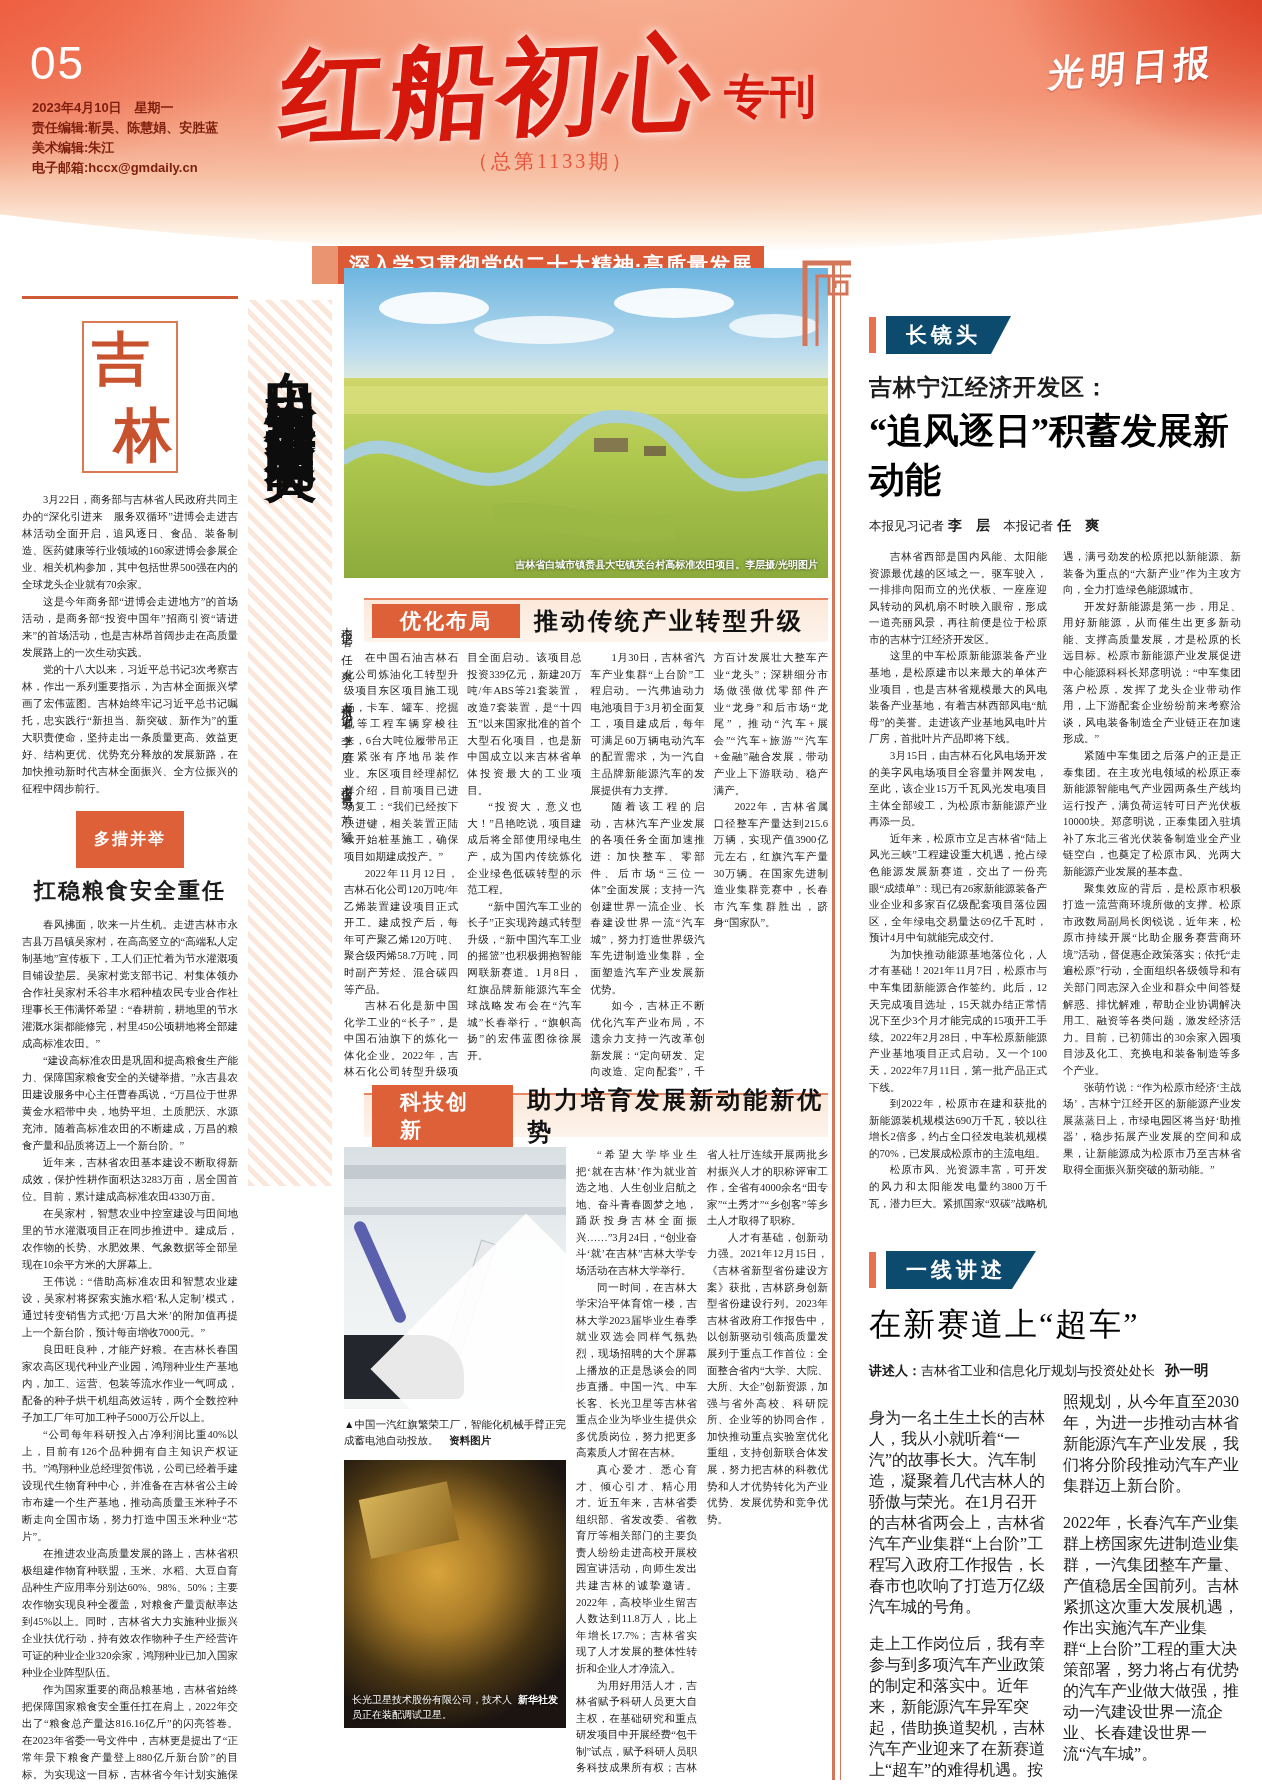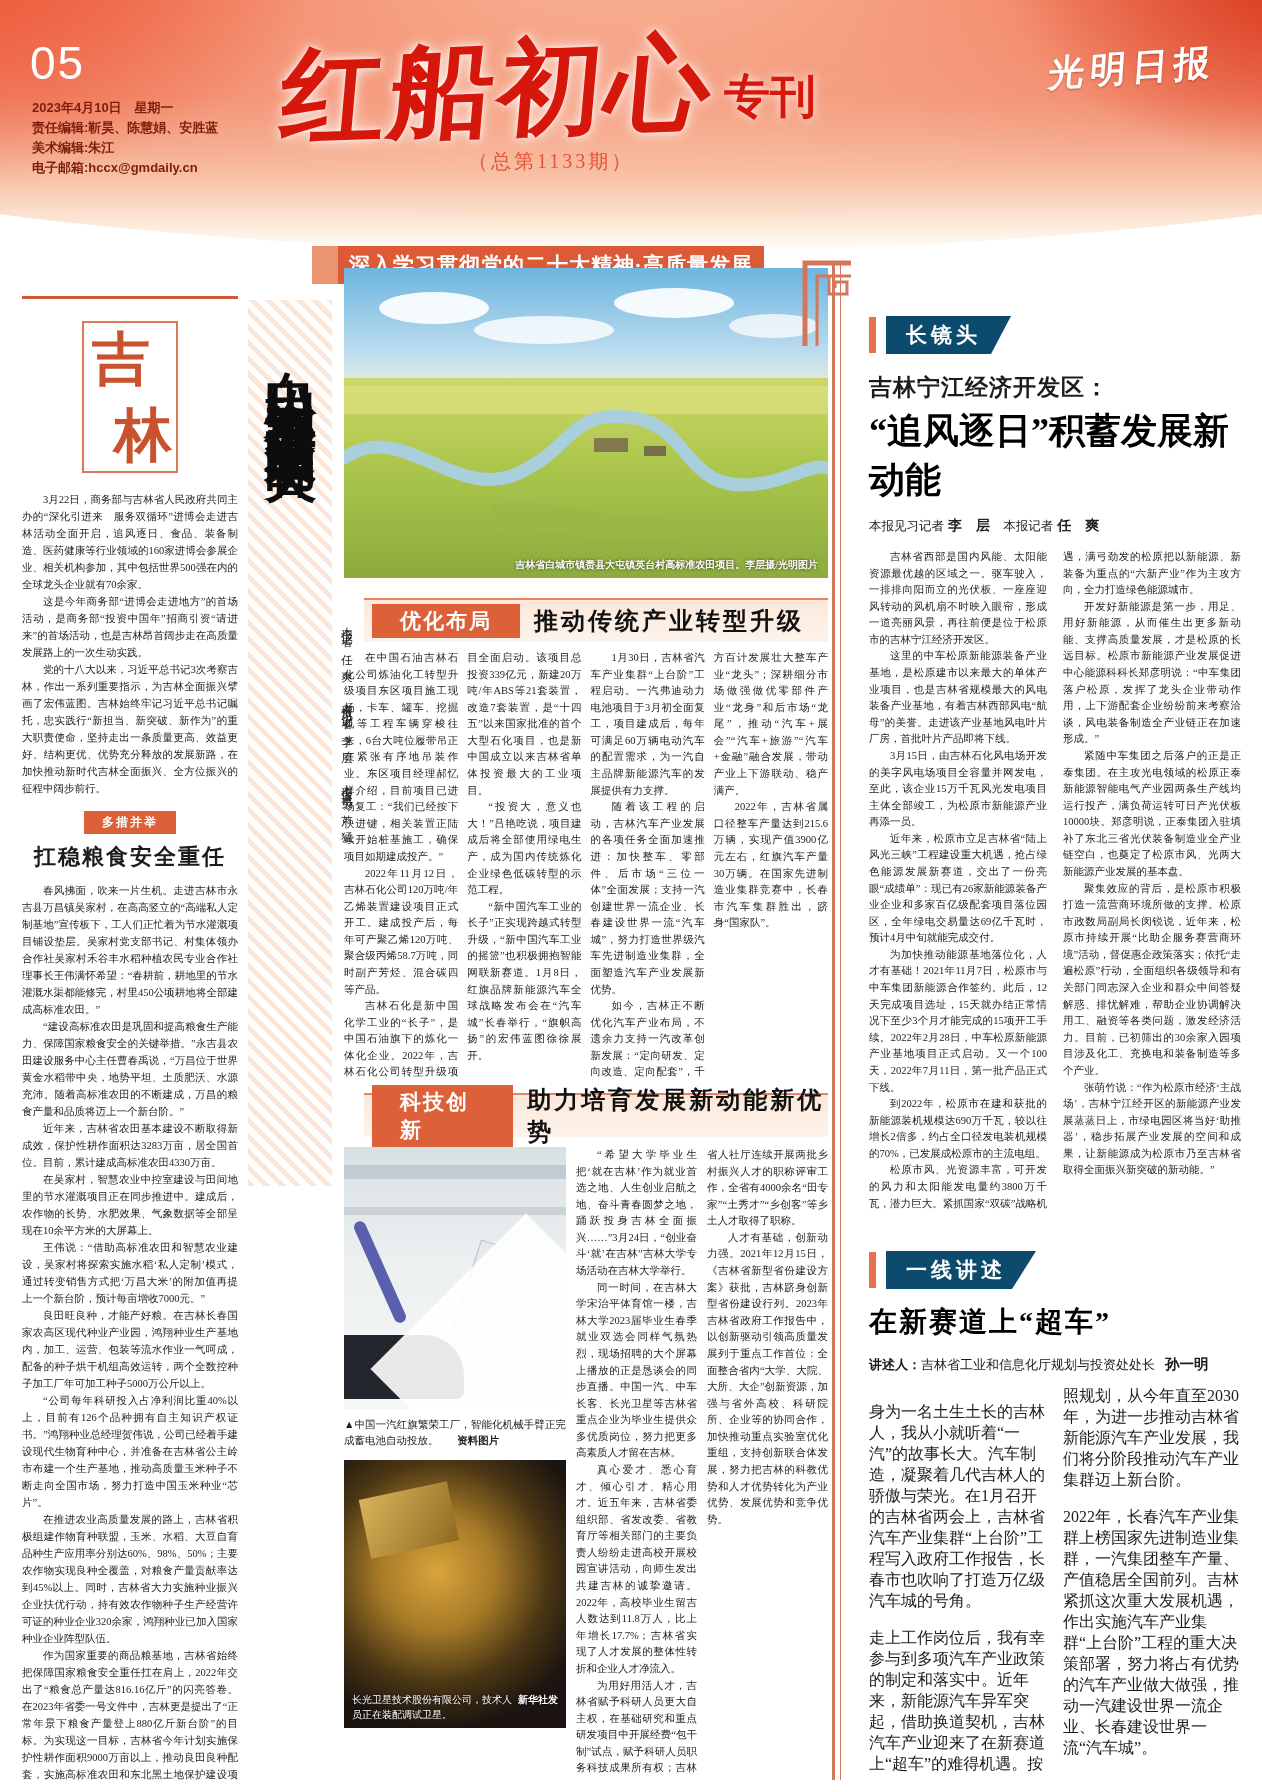--- a/index.html
+++ b/index.html
@@ -33,21 +33,21 @@
   
   .leftcol{position:absolute;left:22px;top:296px;width:216px;height:1484px;
     border-top:3px solid #cf5a36;overflow:hidden;}
   .jilin-box{width:92px;height:148px;border:2px solid #d97a55;margin:22px auto 18px auto;position:relative;}
   .jilin-box .c1,.jilin-box .c2{position:absolute;font-size:58px;font-weight:bold;color:#c8512e;line-height:1;}
   .jilin-box .c1{left:8px;top:8px;}
   .jilin-box .c2{right:4px;bottom:6px;}
   .bodytext p{margin:0;text-indent:2em;font-size:10.5px;line-height:1.62;text-align:justify;}
   .grain{margin-top:14px;}
   .badge-center{display:block;margin:0 auto;width:max-content;background:#dd6038;color:#fff;
-    font-family:Liberation Serif, serif;font-weight:bold;font-size:12px;padding:3px 18px;letter-spacing:2px;}
+    font-family:Liberation Serif, serif;font-weight:bold;font-size:16px;padding:18px 18px;letter-spacing:2px;}
   .grain-title{text-align:center;font-size:22px;font-weight:bold;letter-spacing:2px;margin:8px 0 10px 0;}
   
   .vpanel{position:absolute;left:248px;top:300px;width:84px;height:886px;
     background:repeating-linear-gradient(45deg,#fbe7da 0 5px,#fff 5px 11px);}
   .vheadline{position:absolute;left:256px;top:330px;height:860px;writing-mode:vertical-rl;
     font-size:52px;font-weight:bold;color:#0d0d0d;letter-spacing:7px;line-height:68px;}
   .vbylines{position:absolute;left:336px;top:618px;height:400px;writing-mode:vertical-rl;
     font-size:11.5px;color:#222;letter-spacing:3px;line-height:22px;}
   
   .mainphoto{position:absolute;left:344px;top:268px;width:484px;height:310px;overflow:hidden;}
@@ -69,21 +69,21 @@
   .robot{position:relative;width:222px;height:262px;overflow:hidden;
     background:linear-gradient(180deg,#d9e0e4 0%,#ecf0f1 45%,#f6f7f7 100%);}
   .robot .beam{position:absolute;left:-40px;top:18px;width:320px;height:14px;background:#c3cad0;}
   .robot .beam2{position:absolute;left:-40px;top:60px;width:320px;height:8px;background:#ccd3d8;}
   .robot .arm{position:absolute;left:118px;top:92px;width:14px;height:120px;background:#e8e9ea;border:1px solid #b9bfc4;transform:rotate(18deg);}
   .robot .arm2{position:absolute;left:30px;top:70px;width:12px;height:110px;background:#5a5fae;border-radius:6px;transform:rotate(-24deg);}
   .robot .car{position:absolute;left:-30px;bottom:10px;width:150px;height:64px;background:#23262c;border-radius:26px 40px 8px 8px;}
   .robot .slash{position:absolute;right:-70px;bottom:-70px;width:220px;height:220px;background:#fff;transform:rotate(45deg);opacity:.9;}
   .robot-cap{display:flex;margin:8px 0 10px 0;}
   .robot-cap .cap-txt{font-size:10.5px;line-height:1.55;text-align:justify;}
-  .robot-cap b{margin-left:16px;}
+  .robot-cap b{margin-left:8px;}
   .satellite{position:relative;width:222px;height:268px;overflow:hidden;
     background:radial-gradient(circle at 42% 42%, #d9a43a 0%, #a87b28 28%, #4a3614 55%, #1b1410 78%),
                linear-gradient(160deg,#3a2c18,#171310);}
   .satellite .panel{position:absolute;left:20px;top:30px;width:90px;height:60px;background:linear-gradient(135deg,#e6c162,#8a6420);transform:rotate(-12deg);opacity:.9;}
   .sat-cap{position:absolute;left:8px;right:8px;bottom:6px;color:#fff;font-size:10px;line-height:1.5;text-shadow:0 0 3px #000;}
   .sat-cap b{float:right;}
   
   .rightcol{position:absolute;left:832px;top:262px;width:413px;height:1518px;border-left:3px solid #d3765a;}
   .rightcol .innerline{position:absolute;left:5px;top:0;bottom:0;width:1px;background:#d3765a;}
   .ornament{position:absolute;left:-46px;top:-2px;}
@@ -91,21 +91,21 @@
   .tagrow{display:flex;align-items:center;margin-top:54px;}
   .tagbar{width:7px;height:36px;background:#e8724e;margin-right:10px;flex:none;}
   .tagbadge{background:#0c4a6e;color:#fff;font-family:"Liberation Sans",sans-serif;font-weight:bold;
     font-size:21px;letter-spacing:4px;padding:5px 30px 5px 20px;
     clip-path:polygon(0 0,100% 0,84% 100%,0 100%);}
   .kicker{font-size:23px;font-weight:600;margin-top:18px;letter-spacing:1px;}
   .rc-headline{font-size:36px;font-weight:bold;letter-spacing:0px;margin-top:4px;color:#000;}
   .rc-byline{font-size:12.5px;margin-top:12px;color:#222;}
   .rc-byline b{font-size:14px;margin:0 10px 0 4px;}
   .cols2{margin-top:14px;height:676px;column-count:2;column-gap:16px;column-fill:auto;overflow:hidden;}
-  .rc-headline2{font-size:28px;font-weight:bold;margin-top:14px;letter-spacing:2px;color:#000;}
+  .rc-headline2{font-size:32px;font-weight:normal;margin-top:14px;letter-spacing:2px;color:#000;}
   .speaker{font-size:13px;margin-top:14px;color:#1a1a1a;}
   .speaker .lbl{font-weight:bold;}
   .speaker .nm{font-weight:bold;font-size:14.5px;margin-left:10px;}
   .cols2b{margin-top:12px;height:400px;column-count:2;column-gap:16px;column-fill:auto;overflow:hidden;}
 </style>
 </head>
 <body>
 
 <div class="header">
   <div class="pageno">05</div>

